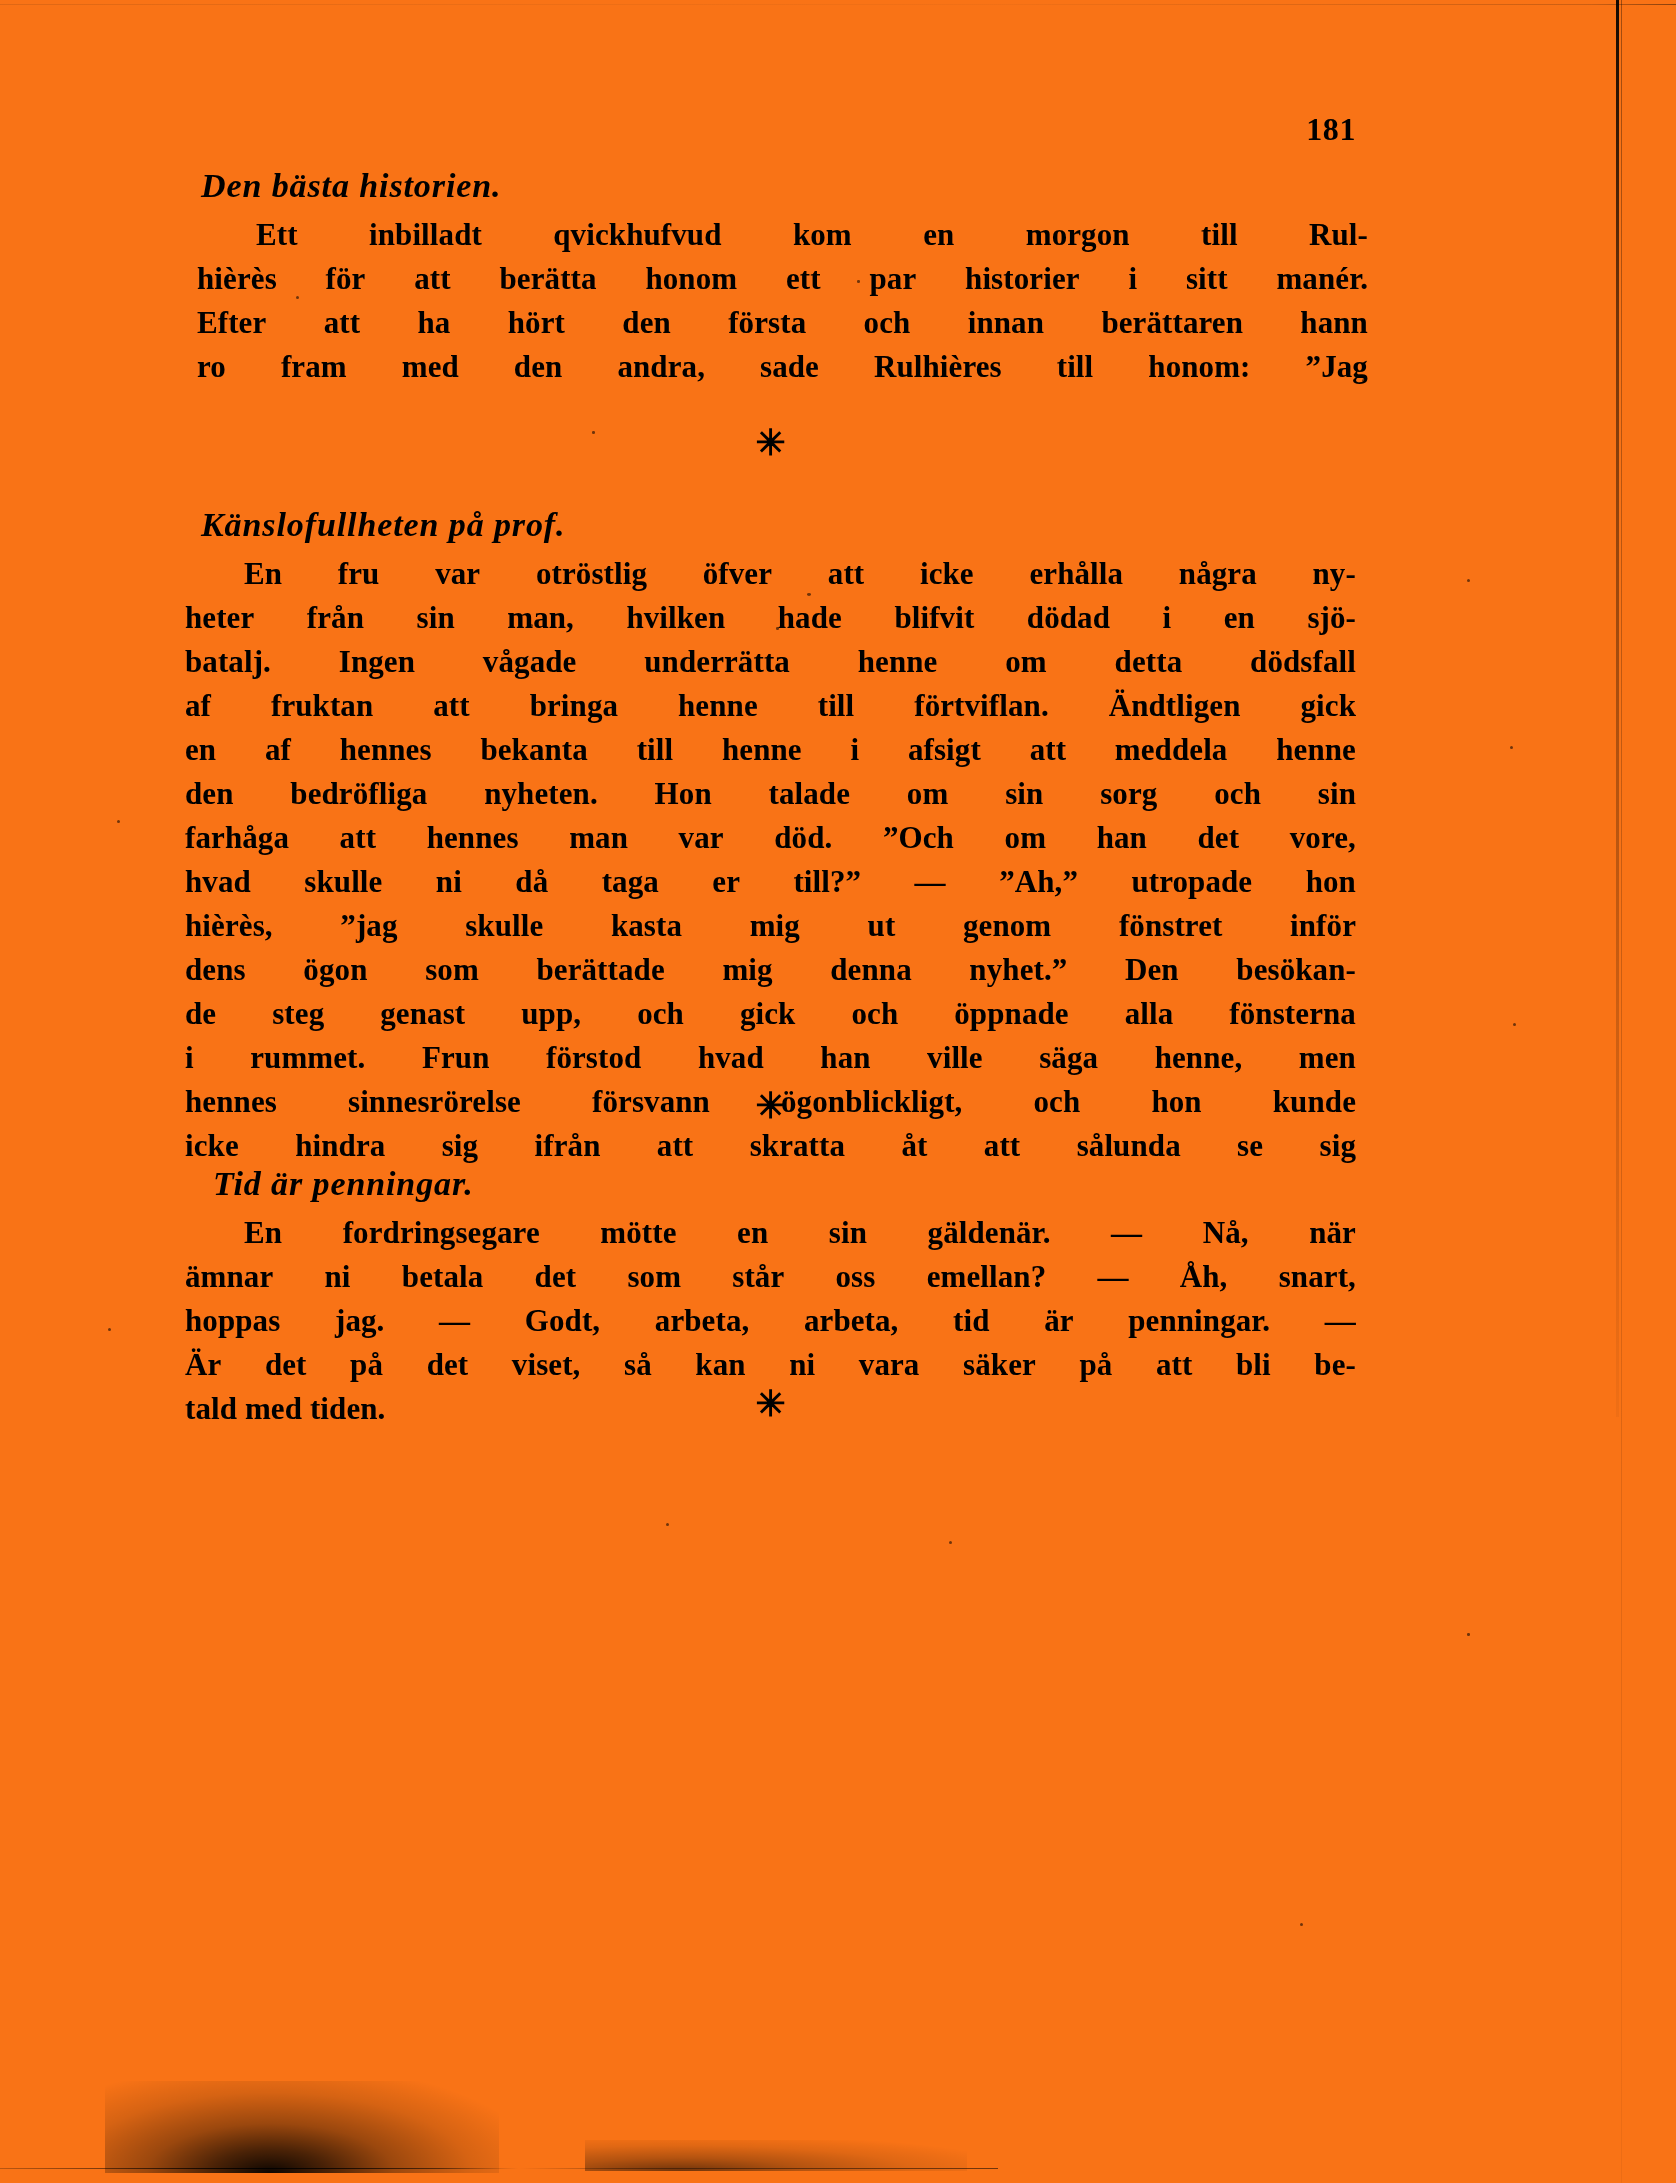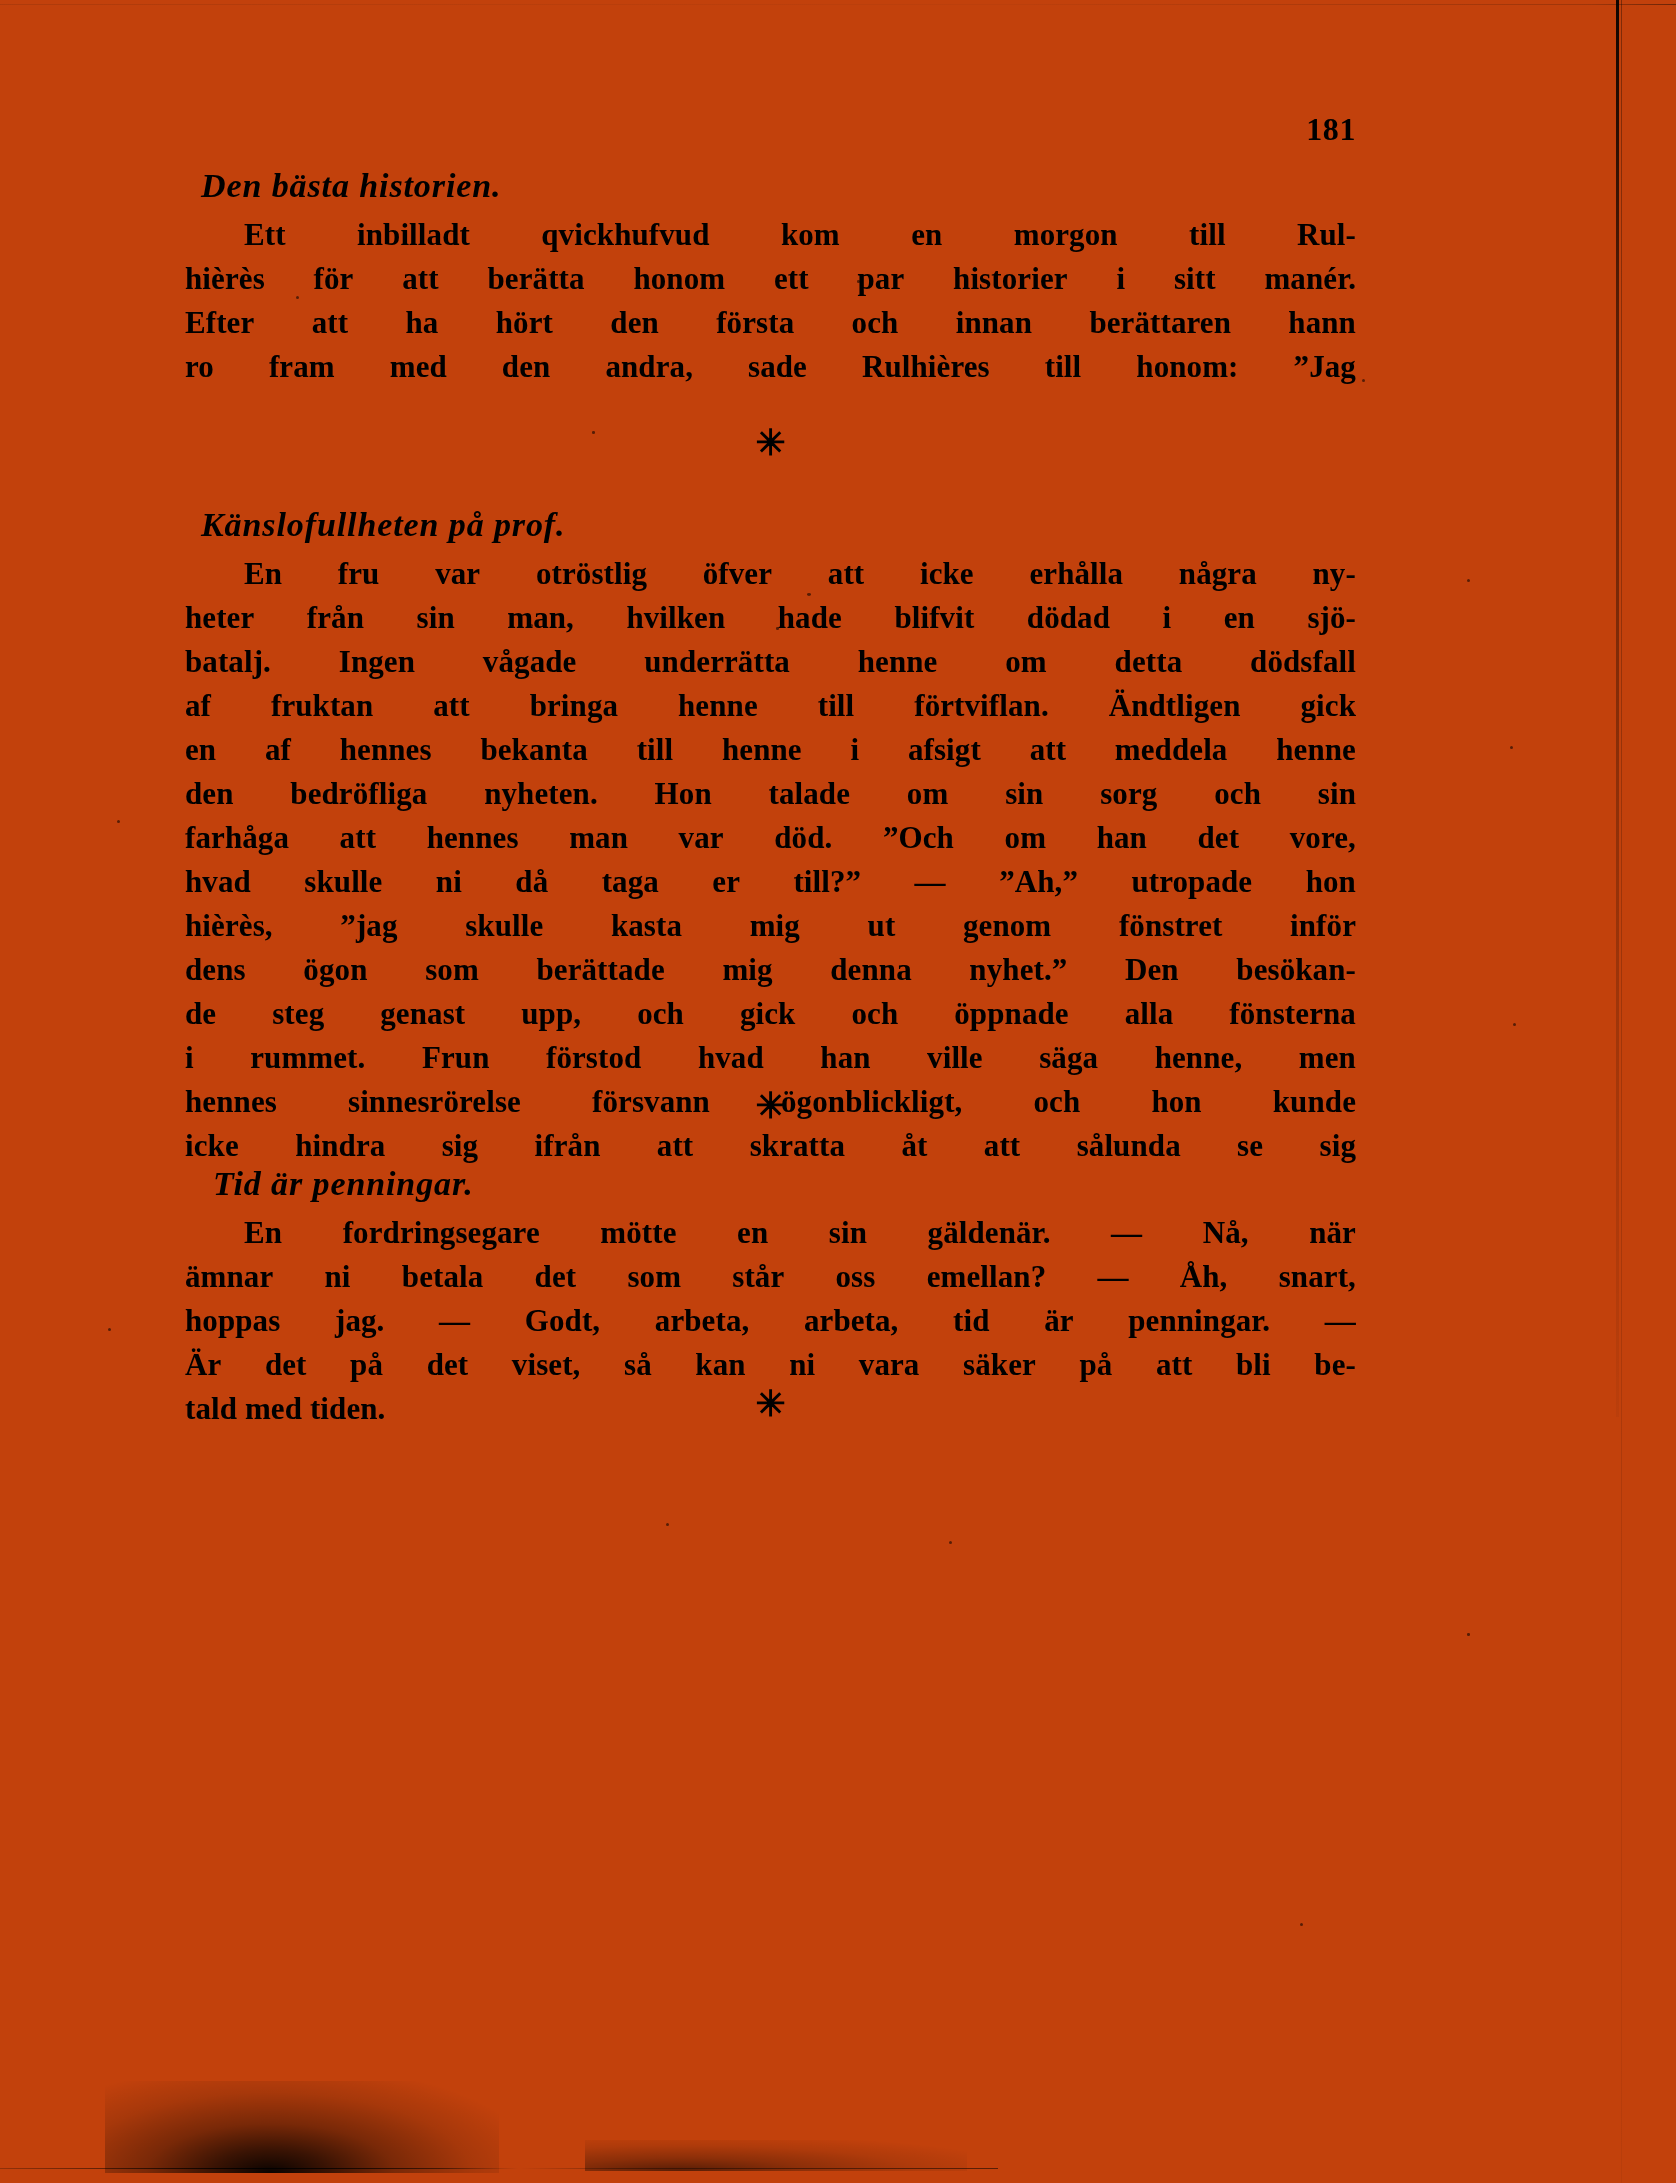--- a/index.html
+++ b/index.html
@@ -6,21 +6,21 @@
   html, body {
     margin: 0;
     padding: 0;
     background: #ffffff;
   }
 
   #page {
     position: relative;
     width: 1676px;
     height: 2183px;
-    background: #c2410c;
+    background: #f97316;
     overflow: hidden;
     font-family: "Liberation Serif", "DejaVu Serif", serif;
     color: #000000;
   }
 
   
   .scan-edge-right {
     position: absolute;
     top: 0;
     right: 57px;
@@ -156,21 +156,21 @@
 
   .sep {
     text-align: center;
     font-size: 36px;
     line-height: 1;
     font-weight: bold;
   }
 
   
   .blk-title-1 { position: absolute; top: 151px; left: 0; width: 1171px; }
-  .blk-para-1  { position: absolute; top: 213px; left: 0; width: 1171px; }
+  .blk-para-1  { position: absolute; top: 213px; left: 12px; width: 1171px; }
   .blk-sep-1   { position: absolute; top: 425px; left: 0; width: 1171px; }
   .blk-title-2 { position: absolute; top: 490px; left: 0; width: 1171px; }
   .blk-para-2  { position: absolute; top: 552px; left: 0; width: 1171px; }
   .blk-sep-2   { position: absolute; top: 1088px; left: 0; width: 1171px; }
   .blk-title-3 { position: absolute; top: 1149px; left: 12px; width: 1171px; }
   .blk-para-3  { position: absolute; top: 1211px; left: 0; width: 1171px; }
   .blk-sep-3   { position: absolute; top: 1386px; left: 0; width: 1171px; }
 
   
   .speck {

